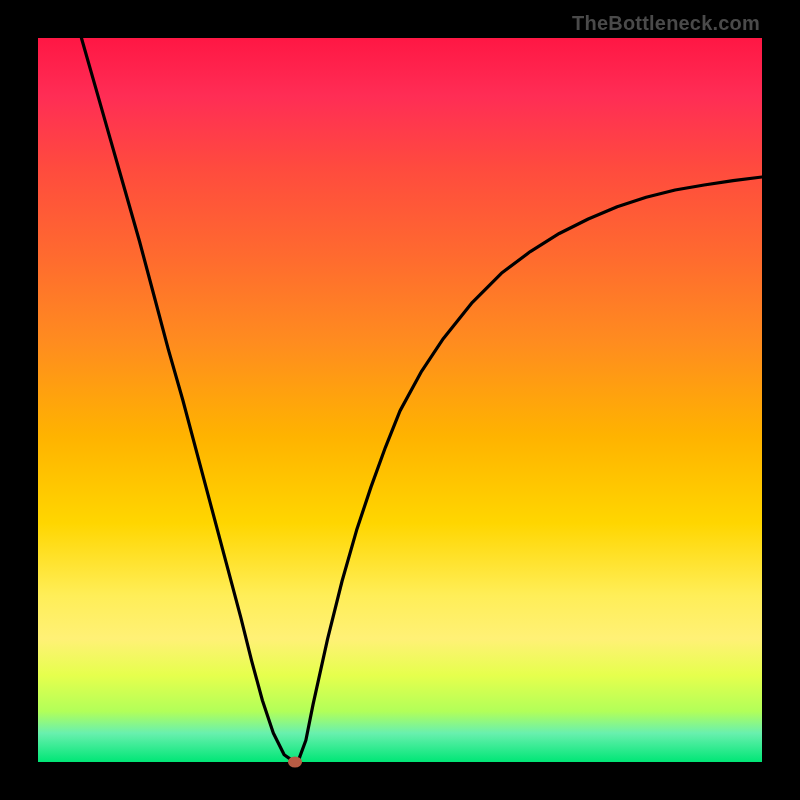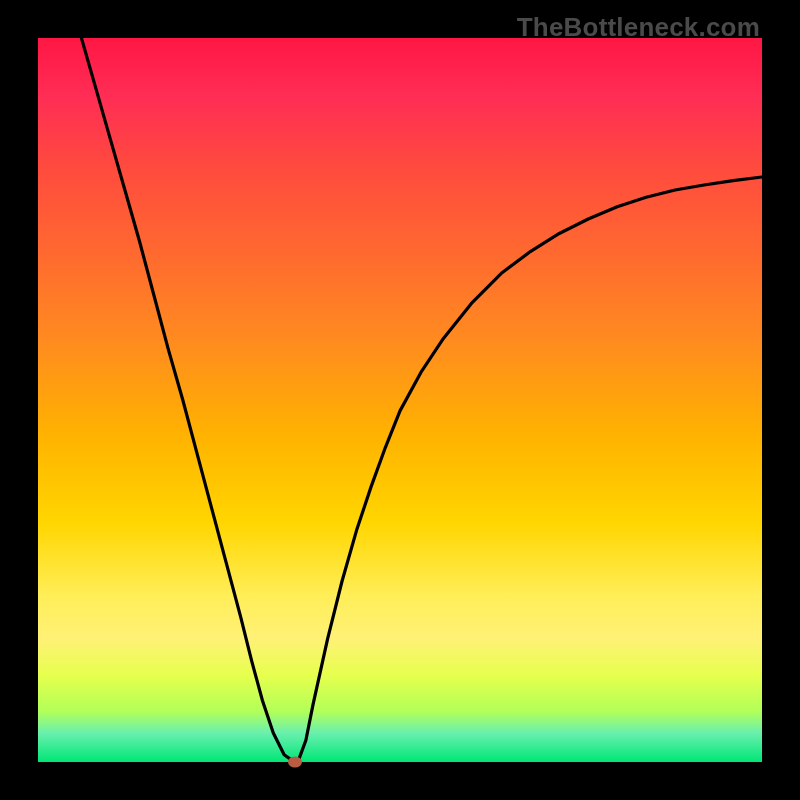--- a/index.html
+++ b/index.html
@@ -41,21 +41,21 @@
       #69f0ae 96%,
       #00e676 100%
     );
   }
   .watermark {
     position: absolute;
     top: 12px;
     right: 40px;
     color: #4a4a4a;
     font-weight: bold;
-    font-size: 26px;
+    font-size: 20px;
     letter-spacing: 0.2px;
     z-index: 3;
   }
   svg.curve {
     position: absolute;
     left: 38px;
     top: 38px;
     width: 724px;
     height: 724px;
     z-index: 2;

